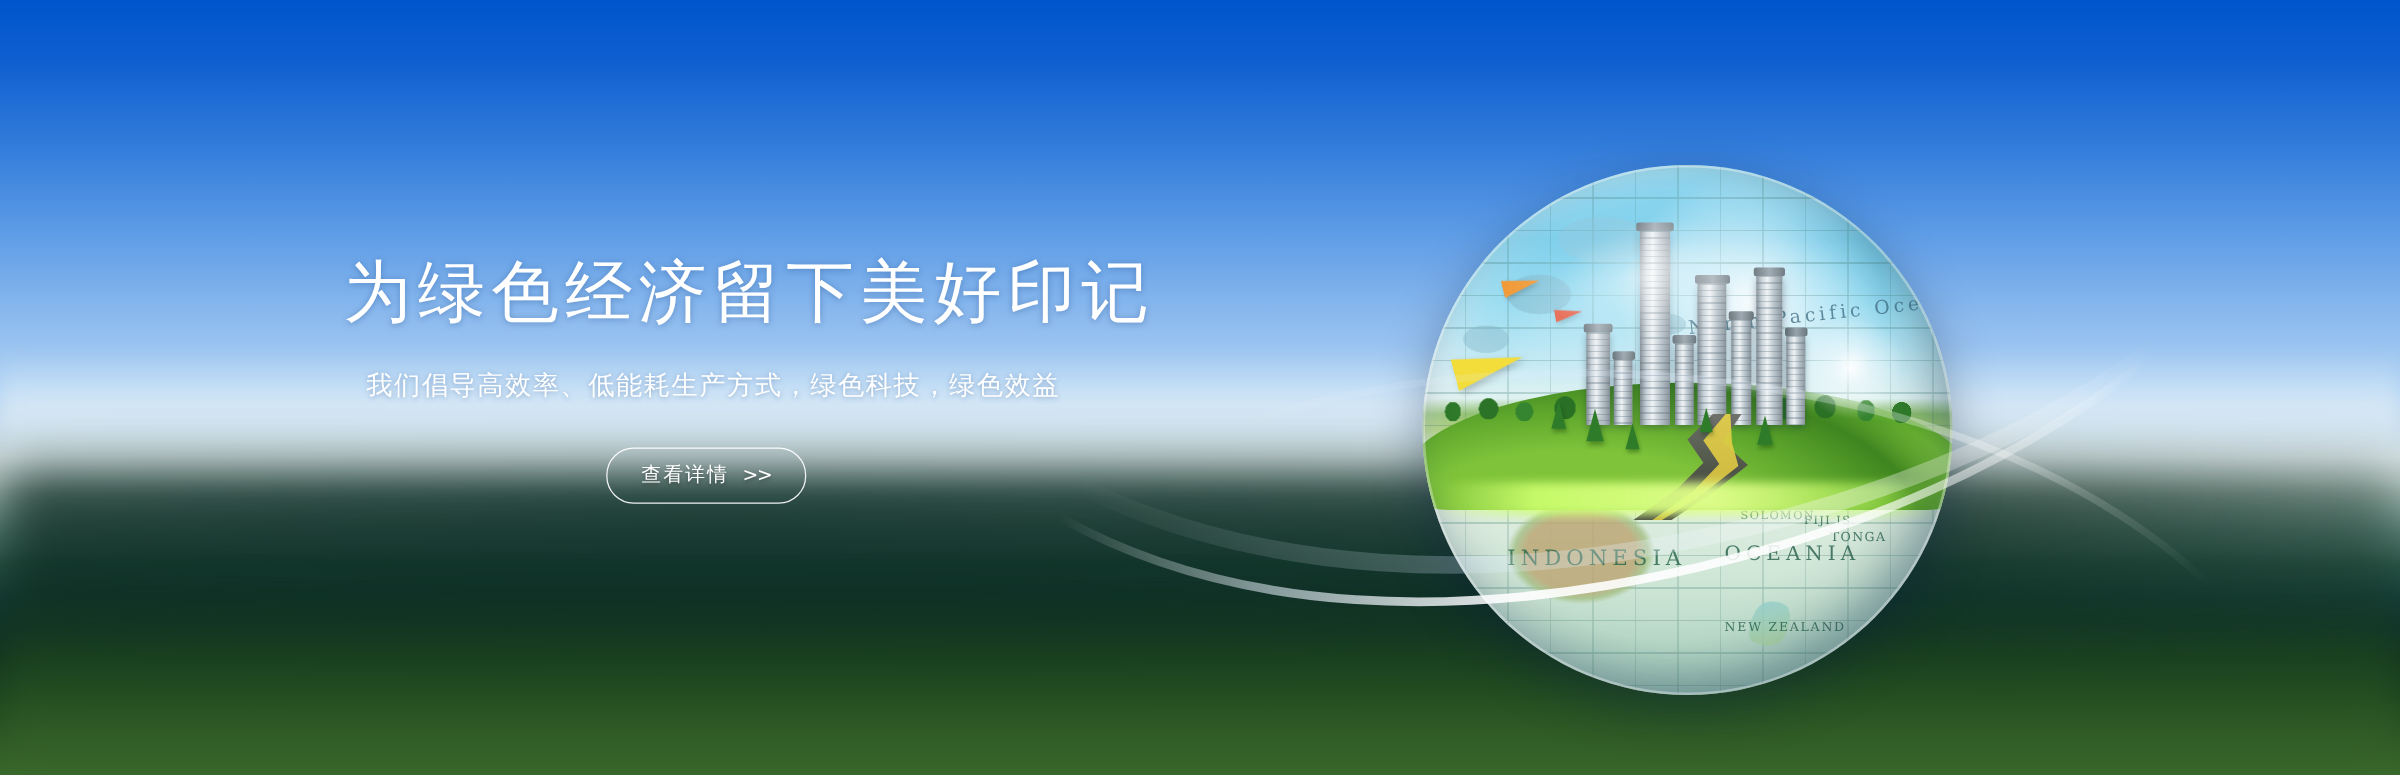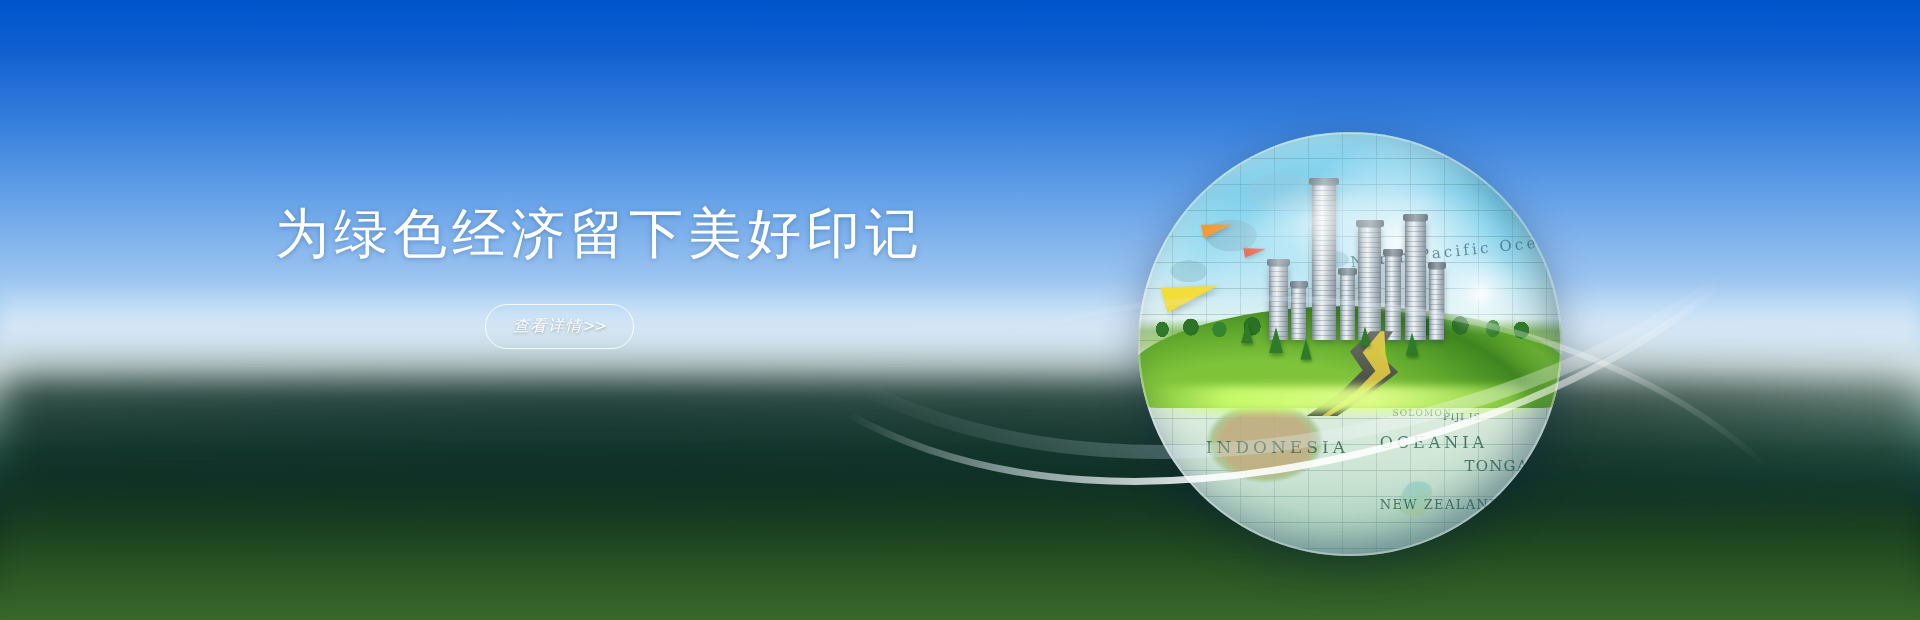--- a/index.html
+++ b/index.html
@@ -79,32 +79,32 @@
     font-size:21px;
     font-weight:400;
     letter-spacing:1.2px;
     white-space:nowrap;
     text-shadow:0 1px 4px rgba(20,60,120,.35);
   }
 
   .cta-wrap { margin-top:36px; margin-left:210px; }
   .cta {
     display:inline-flex; align-items:center; justify-content:center;
+    gap:11px;
     padding:11px 27px;
     border:1px solid rgba(255,255,255,.92);
     border-radius:22px;
     background:transparent;
     color:#ffffff;
     font-size:16px;
     letter-spacing:1.5px;
     font-family:inherit;
     cursor:pointer;
     white-space:nowrap;
     text-shadow:0 1px 3px rgba(0,0,0,.3);
-    font-style:italic;
   }
   .cta .chev { font-size:15px; letter-spacing:-1px; }
 
   
   .globe-stage {
     position:absolute; left:1138px; top:132px;
     width:424px; height:424px;
   }
   .globe {
     position:absolute; inset:0; border-radius:50%;
@@ -163,24 +163,24 @@
     color:rgba(42,96,78,.82);
     font-family:"DejaVu Serif","Liberation Serif",serif;
     white-space:nowrap;
   }
   .lbl-australia { left:16%;  top:72%; font-size:17px; letter-spacing:4px; color:rgba(46,104,78,.85); }
   .lbl-oceania   { left:57%;  top:71%; font-size:16px; letter-spacing:4px; }
   .lbl-png       { left:40%;  top:58%; font-size:9px;  letter-spacing:1.4px; }
   .lbl-solomon   { left:56%;  top:58%; font-size:9px;  letter-spacing:1.4px; }
   .lbl-vanuatu   { left:60%;  top:65%; font-size:9px;  letter-spacing:1.2px; }
   .lbl-fiji      { left:72%;  top:66%; font-size:9px;  letter-spacing:1.2px; }
-  .lbl-tonga     { left:77%;  top:69%; font-size:15px;  letter-spacing:1.2px;margin-top:32px; }
+  .lbl-tonga     { left:77%;  top:69%; font-size:10px;  letter-spacing:1.2px; }
   .lbl-samoa     { left:79%;  top:63%; font-size:9px;  letter-spacing:1.2px; }
   .lbl-tuvalu    { left:72%;  top:61%; font-size:9px;  letter-spacing:1.2px; }
-  .lbl-nz        { left:57%;  top:86%; font-size:13px;  letter-spacing:1.4px; }
+  .lbl-nz        { left:57%;  top:86%; font-size:10px;  letter-spacing:1.4px; }
   .lbl-indonesia { left:6%;   top:56%; font-size:10px; letter-spacing:2.4px; }
 
   
   .au-land {
     position:absolute; left:15%; top:64%; width:31%; height:20%;
     background:radial-gradient(58% 62% at 48% 46%, #bda877 0 58%, #a8c28b 70%, rgba(168,194,139,0) 78%);
     border-radius:46% 54% 50% 48%/52% 44% 56% 48%;
     opacity:.85;
     filter:blur(.5px);
   }
@@ -426,20 +426,21 @@
       </defs>
       <path d="M10,222 C150,300 330,306 520,262 C700,220 812,150 880,96" fill="none" stroke="url(#swg)" stroke-width="7" stroke-linecap="round" opacity=".95"></path>
       <path d="M24,196 C170,268 352,276 534,236 C706,198 818,136 886,86" fill="none" stroke="url(#swg2)" stroke-width="14" stroke-linecap="round" opacity=".5"></path>
       <path d="M150,150 C260,108 430,92 596,122 C742,148 856,206 930,276" fill="none" stroke="url(#swg2)" stroke-width="6" stroke-linecap="round" opacity=".45"></path>
     </svg>
   </div>
 
   <div class="copy">
     <div class="headline">为绿色经济留下美好印记</div>
 
+    <div class="subhead">我们倡导高效率、低能耗生产方式，绿色科技，绿色效益</div>
 
     <div class="cta-wrap">
       <button class="cta">
         <span>查看详情</span>
         <span class="chev">&gt;&gt;</span>
       </button>
     </div>
   </div>
 
 </div>

